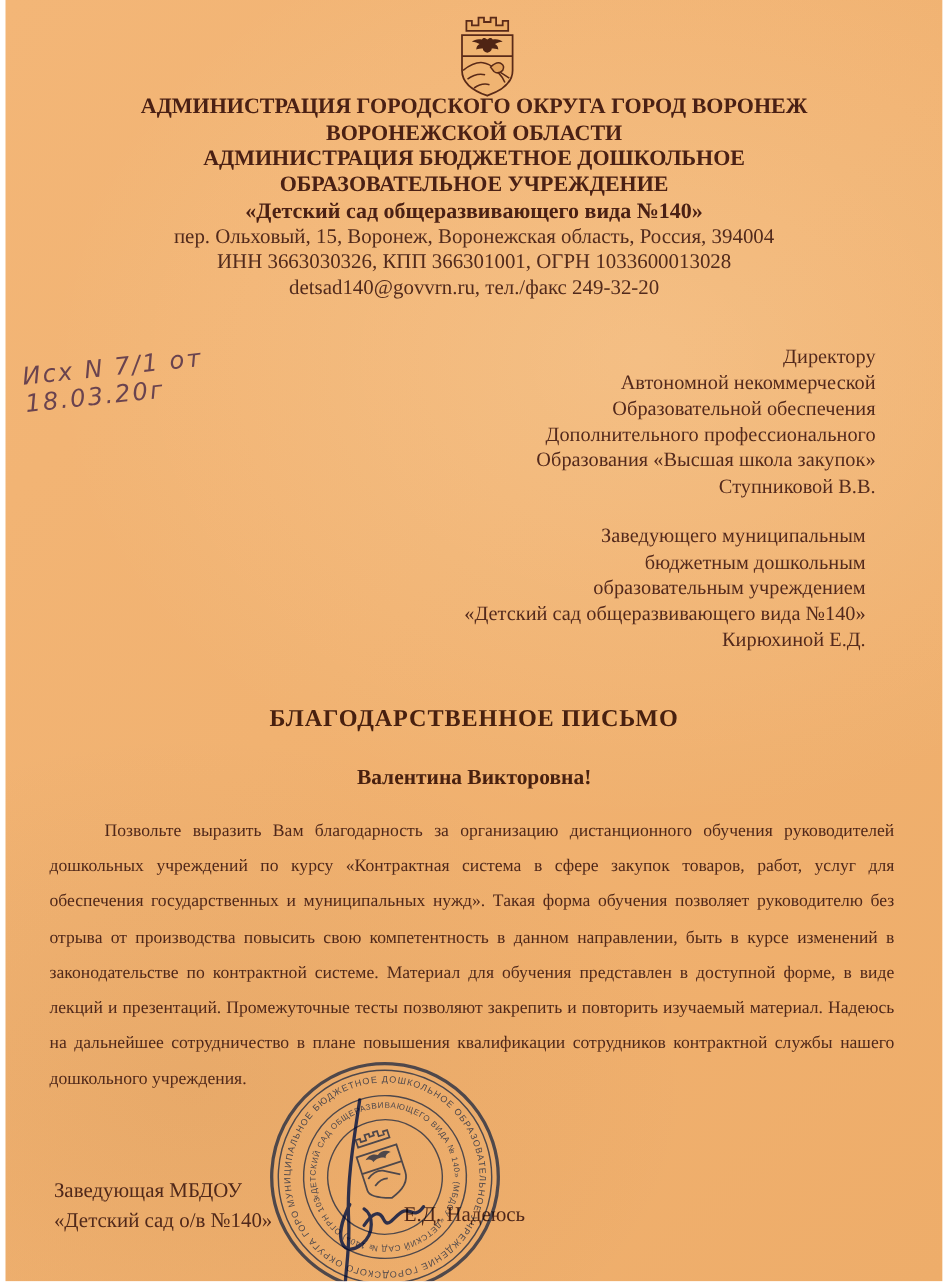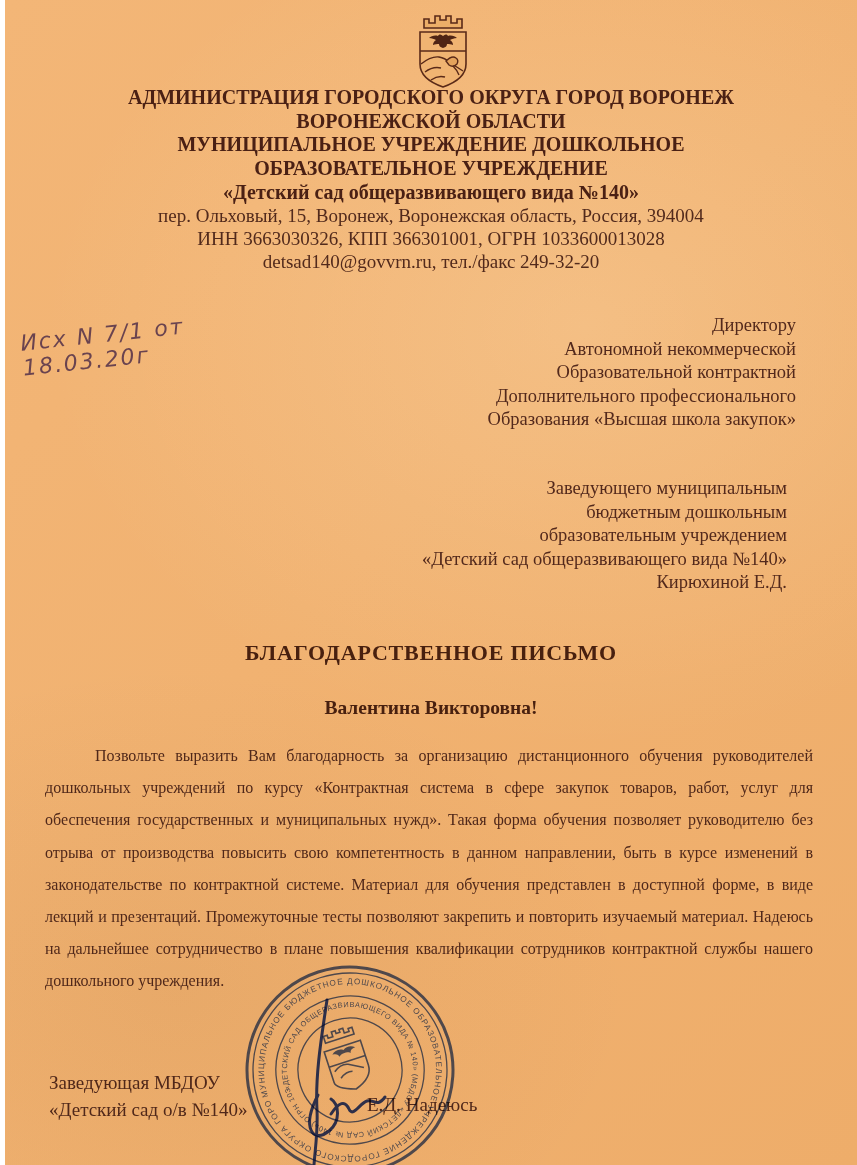--- a/index.html
+++ b/index.html
@@ -68,36 +68,37 @@
         <path d="M24,66 q8,-6 16,-4"></path>
         <path d="M30,74 q7,-5 14,-3"></path>
         <path d="M45,55 q6,-6 10,-3 q3,2 1,6 q-4,4 -8,1 z" fill="#e4a35c"></path>
         <path d="M52,60 q4,4 6,9"></path>
       </g>
     </svg>
 
     <div class="letterhead">
       <div class="org-line">АДМИНИСТРАЦИЯ ГОРОДСКОГО ОКРУГА ГОРОД ВОРОНЕЖ</div>
       <div class="org-line">ВОРОНЕЖСКОЙ ОБЛАСТИ</div>
-      <div class="org-line">МУНИЦИПАЛЬНОЕ УЧРЕЖДЕНИЕ ДОШКОЛЬНОЕ</div>
+      <div class="org-line">АДМИНИСТРАЦИЯ БЮДЖЕТНОЕ ДОШКОЛЬНОЕ</div>
       <div class="org-line">ОБРАЗОВАТЕЛЬНОЕ УЧРЕЖДЕНИЕ</div>
       <div class="org-quoted">«Детский сад общеразвивающего вида №140»</div>
       <div class="addr-line">пер. Ольховый, 15, Воронеж, Воронежская область, Россия, 394004</div>
       <div class="addr-line">ИНН 3663030326, КПП 366301001, ОГРН 1033600013028</div>
       <div class="addr-line">detsad140@govvrn.ru, тел./факс 249-32-20</div>
     </div>
 
     <div class="hand-note">Исх N 7/1 от 18.03.20г</div>
 
     <div class="recipient">
       <div>Директору</div>
       <div>Автономной некоммерческой</div>
-      <div>Образовательной контрактной</div>
+      <div>Образовательной обеспечения</div>
       <div>Дополнительного профессионального</div>
       <div>Образования «Высшая школа закупок»</div>
+      <div>Ступниковой В.В.</div>
     </div>
 
     <div class="copy-recipient">
       <div>Заведующего муниципальным</div>
       <div>бюджетным дошкольным</div>
       <div>образовательным учреждением</div>
       <div>«Детский сад общеразвивающего вида №140»</div>
       <div>Кирюхиной Е.Д.</div>
     </div>
 

